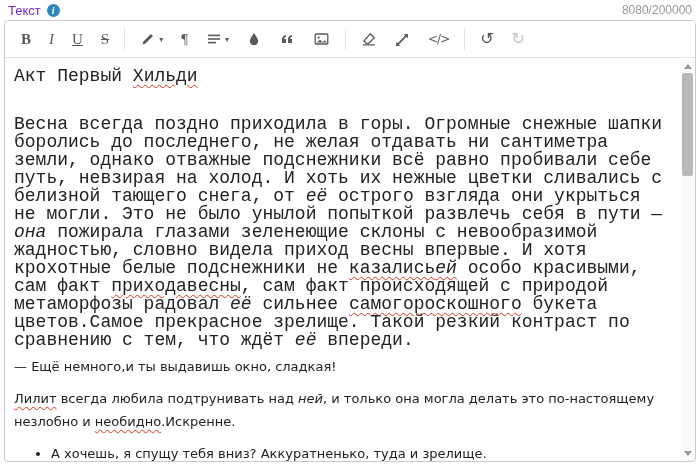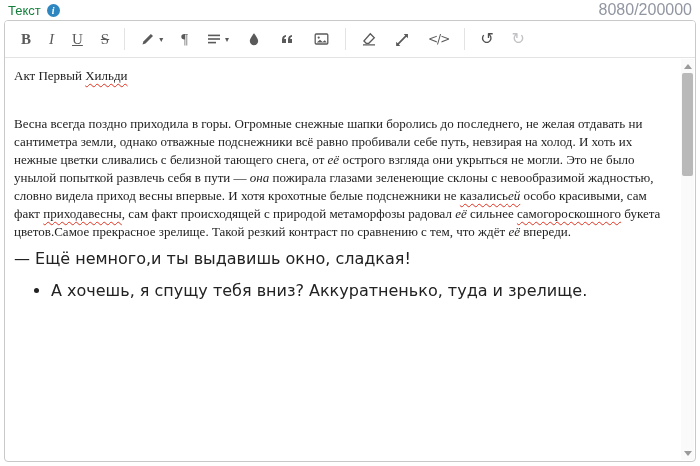--- a/index.html
+++ b/index.html
@@ -2,25 +2,25 @@
 <html><head>
 <meta charset="utf-8">
 <style>
   * { box-sizing: border-box; margin: 0; padding: 0; }
   html,body { background:#fff; }
   .page { width:700px; height:466px; position:relative; background:#fff;
           font-family:"Liberation Sans",sans-serif; overflow:hidden; }
 
   
   .header { display:flex; align-items:center; height:18px; padding:2px 8px 0 8px; }
-  .field-label { font-size:13px; color:#15803d; }
+  .field-label { font-size:13px; color:#6d28d9; }
   .info-badge { width:13px; height:13px; border-radius:50%; background:#2d86c0; color:#fff;
                 font:italic bold 10px/13px "Liberation Serif",serif; text-align:center;
                 margin-left:6px; cursor:pointer; }
-  .counter { margin-left:auto; font-size:16px; color:#9196a1; }
+  .counter { margin-left:auto; font-size:12px; color:#9196a1; }
 
   
   .editor { position:absolute; left:4px; right:4px; top:20px; bottom:4px;
             border:1px solid #c9c9c9; border-radius:4px; background:#fff;
             display:flex; flex-direction:column; overflow:hidden; }
 
   
   .toolbar { display:flex; align-items:center; padding:5px 8px; gap:2px;
              border-bottom:1px solid #e3e3e3; flex:0 0 auto; background:#fff; }
   .tb { background:none; border:none; padding:3px 8px; cursor:pointer; display:flex;
@@ -35,22 +35,22 @@
   .g-arrow { font-family:"DejaVu Sans",sans-serif; font-size:16px; line-height:16px; color:#4f4f4f; }
   .g-disabled { color:#c2c2c6; }
   .caret { font-family:"DejaVu Sans",sans-serif; font-size:8px; color:#5a5a5a; margin-left:3px; }
   .sep { width:1px; height:22px; background:#e3e3e3; margin:0 5px; flex:0 0 auto; }
 
   
   .content-wrap { position:relative; flex:1 1 auto; overflow:hidden; }
   .content { position:absolute; inset:0; padding:9px 28px 9px 9px; overflow:hidden;
              color:#222; cursor:text; }
   .para { margin:0 0 6px 0; }
-  .font-a { font-family:Liberation Serif, serif; font-size:13px; line-height:18px; }
-  .font-b { font-family:"DejaVu Sans",sans-serif; font-size:16px; line-height:23px; margin-bottom:9px; }
+  .font-a { font-family:Liberation Mono, monospace; font-size:18px; line-height:18px; }
+  .font-b { font-family:"DejaVu Sans",sans-serif; font-size:13px; line-height:23px; margin-bottom:9px; }
   .loose { line-height:30px; }
   ul.para { padding-left:37px; list-style:disc; }
   .it { font-style:italic; }
   .sp { text-decoration-line:underline; text-decoration-style:wavy;
         text-decoration-color:#e0321f; text-decoration-thickness:1px; text-underline-offset:3px; }
 
   
   .scrollbar { position:absolute; top:1px; right:1px; bottom:1px; width:13px;
                background:#fafafa; }
   .sb-btn { position:absolute; left:0; right:0; height:12px; display:flex;
@@ -168,20 +168,21 @@
           <span class="g-arrow g-disabled">↻</span>
         </button>
     </div>
 
     <div class="content-wrap">
       <div class="content">
           <p class="para font-a"><span>Акт Первый </span><span class="sp">Хильди</span></p>
           <p class="para font-a"><br></p>
           <p class="para font-a"><span>Весна всегда поздно приходила в горы. Огромные снежные шапки боролись до последнего, не желая отдавать ни сантиметра земли, однако отважные подснежники всё равно пробивали себе путь, невзирая на холод. И хоть их нежные цветки сливались с белизной тающего снега, от </span><span class="it">её</span><span> острого взгляда они укрыться не могли. Это не было унылой попыткой развлечь себя в пути — </span><span class="it">она</span><span> пожирала глазами зеленеющие склоны с невообразимой жадностью, словно видела приход весны впервые. И хотя крохотные белые подснежники не </span><span class="sp">казались</span><span class="it sp">ей</span><span> особо красивыми, сам факт </span><span class="sp">приходавесны</span><span>, сам факт происходящей с природой метаморфозы радовал </span><span class="it">её</span><span> сильнее </span><span class="sp">самогороскошного</span><span> букета цветов.Самое прекрасное зрелище. Такой резкий контраст по сравнению с тем, что ждёт </span><span class="it">её</span><span> впереди.</span></p>
           <p class="para font-b"><span>— Ещё немного,и ты выдавишь окно, сладкая!</span></p>
+          <p class="para font-b"><span class="sp">Лилит</span><span> всегда любила подтрунивать над </span><span class="it">ней</span><span>, и только она могла делать это по-настоящему незлобно и </span><span class="sp">необидно</span><span>.Искренне.</span></p>
           <ul class="para font-b">
             <li><span>А хочешь, я спущу тебя вниз? Аккуратненько, туда и зрелище.</span></li>
           </ul>
         </div>
 
       <div class="scrollbar">
         <div class="sb-btn sb-up">
             <i class="tri-up"></i>
           </div>
         <div class="sb-thumb"></div>

